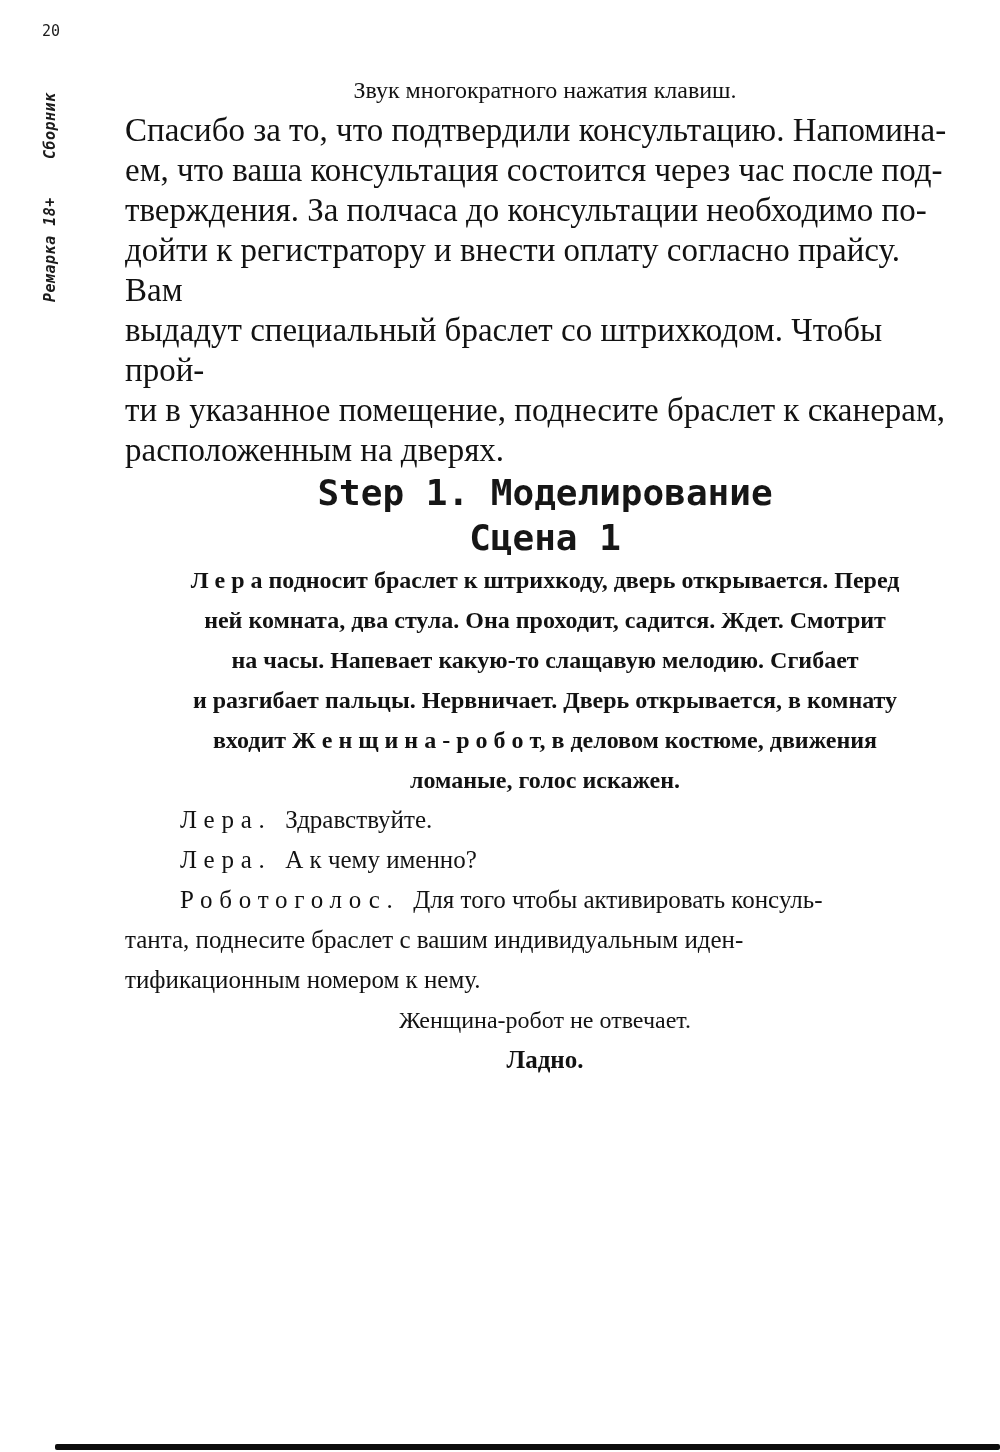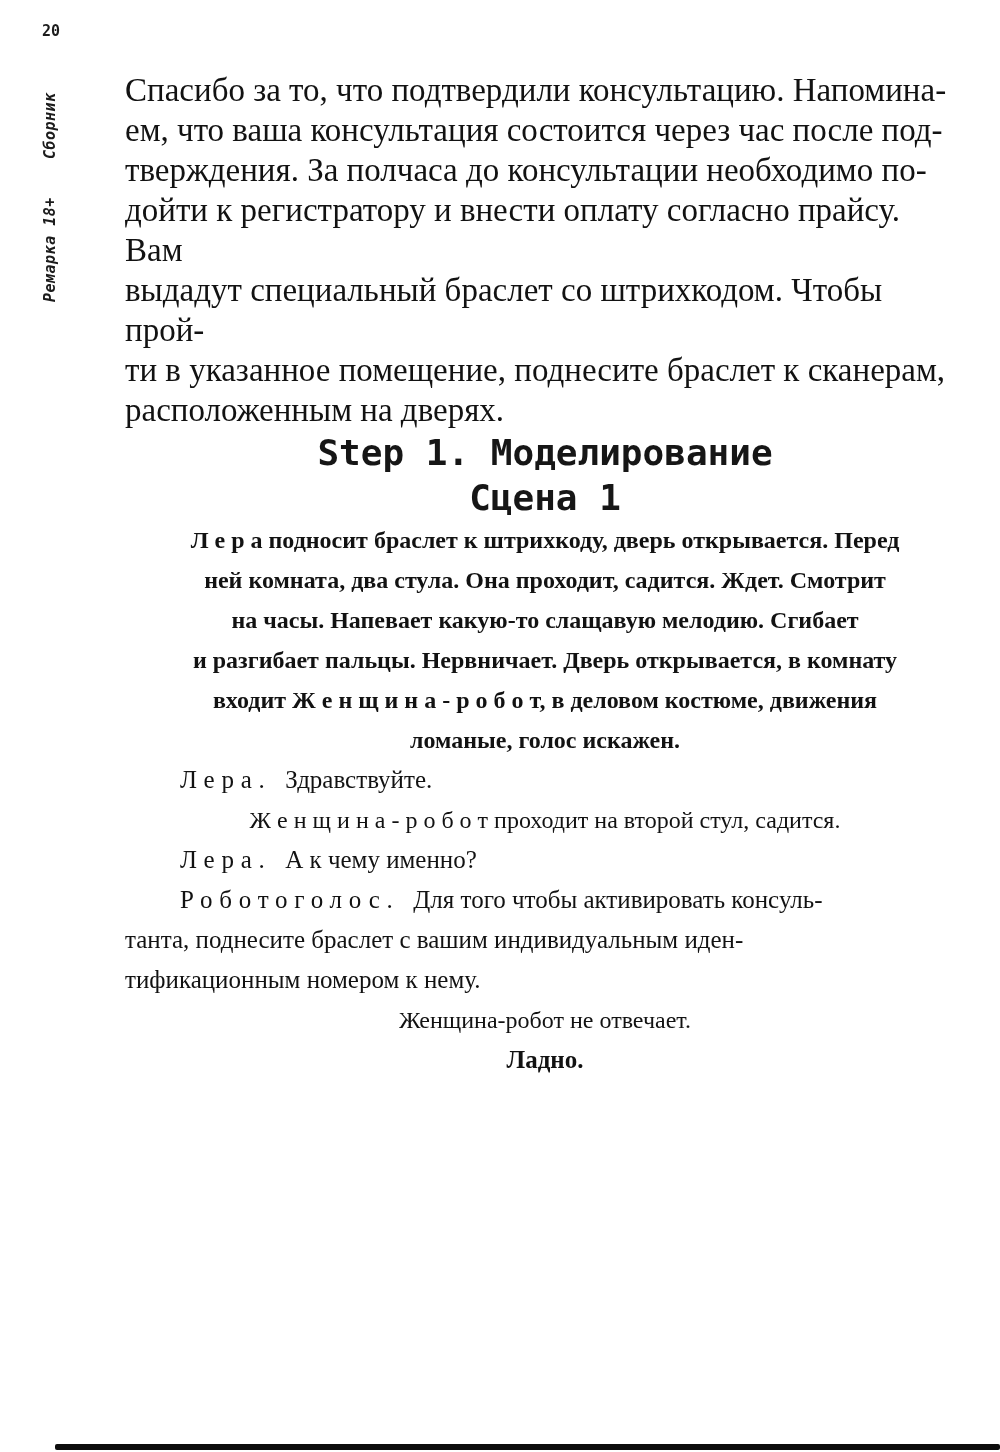--- a/index.html
+++ b/index.html
@@ -11,21 +11,21 @@
     color: #121212;
     font-family: "Liberation Serif", serif;
     overflow: hidden;
   }
   .page-number {
     position: absolute;
     top: 22px;
     left: 42px;
     font-family: "DejaVu Sans Mono", monospace;
     font-size: 15px;
-    font-weight: bold;
+    font-weight: normal;
     color: #1c1c1c;
   }
   .sidebar-vertical {
     position: absolute;
     top: 302px;
     left: 41px;
     transform: rotate(-90deg);
     transform-origin: 0 0;
     white-space: pre;
     font-family: "DejaVu Sans Mono", monospace;
@@ -101,20 +101,21 @@
 <body>
 
 <div class="page">
 
   <div class="page-number">20</div>
 
   <div class="sidebar-vertical">Ремарка 18+    Сборник</div>
 
   <main class="content">
 
+    <p class="centered sound-note">Звук многократного нажатия клавиш.</p>
 
     <p class="intro">Спасибо за то, что подтвердили консультацию. Напомина-
 ем, что ваша консультация состоится через час после под-
 тверждения. За полчаса до консультации необходимо по-
 дойти к регистратору и внести оплату согласно прайсу. Вам
 выдадут специальный браслет со штрихкодом. Чтобы прой-
 ти в указанное помещение, поднесите браслет к сканерам,
 расположенным на дверях.</p>
 
     <h1 class="heading heading-step">Step 1. Моделирование</h1>
@@ -123,21 +124,20 @@
 
     <p class="centered stage stage-1">Л е р а  подносит браслет к штрихкоду, дверь открывается. Перед
 ней комната, два стула. Она проходит, садится. Ждет. Смотрит
 на часы. Напевает какую-то слащавую мелодию. Сгибает
 и разгибает пальцы. Нервничает. Дверь открывается, в комнату
 входит Ж е н щ и н а - р о б о т, в деловом костюме, движения
 ломаные, голос искажен.</p>
 
     <p class="dialogue dialogue-1"><span class="speaker">Лера.</span><span class="dialogue-text">Здравствуйте.</span></p>
 
-    <p class="centered stage stage-2">Ж е н щ и н а - р о б о т  проходит на второй стул, садится.</p>
 
     <p class="dialogue dialogue-3"><span class="speaker">Лера.</span><span class="dialogue-text">А к чему именно?</span></p>
 
     <p class="dialogue dialogue-2"><span class="speaker">Роботоголос.</span><span class="dialogue-text">Для того чтобы активировать консуль-
 танта, поднесите браслет с вашим индивидуальным иден-
 тификационным номером к нему.</span></p>
 
     <p class="centered stage stage-3">Женщина-робот не отвечает.</p>
 
     <p class="closing">Ладно.</p>

